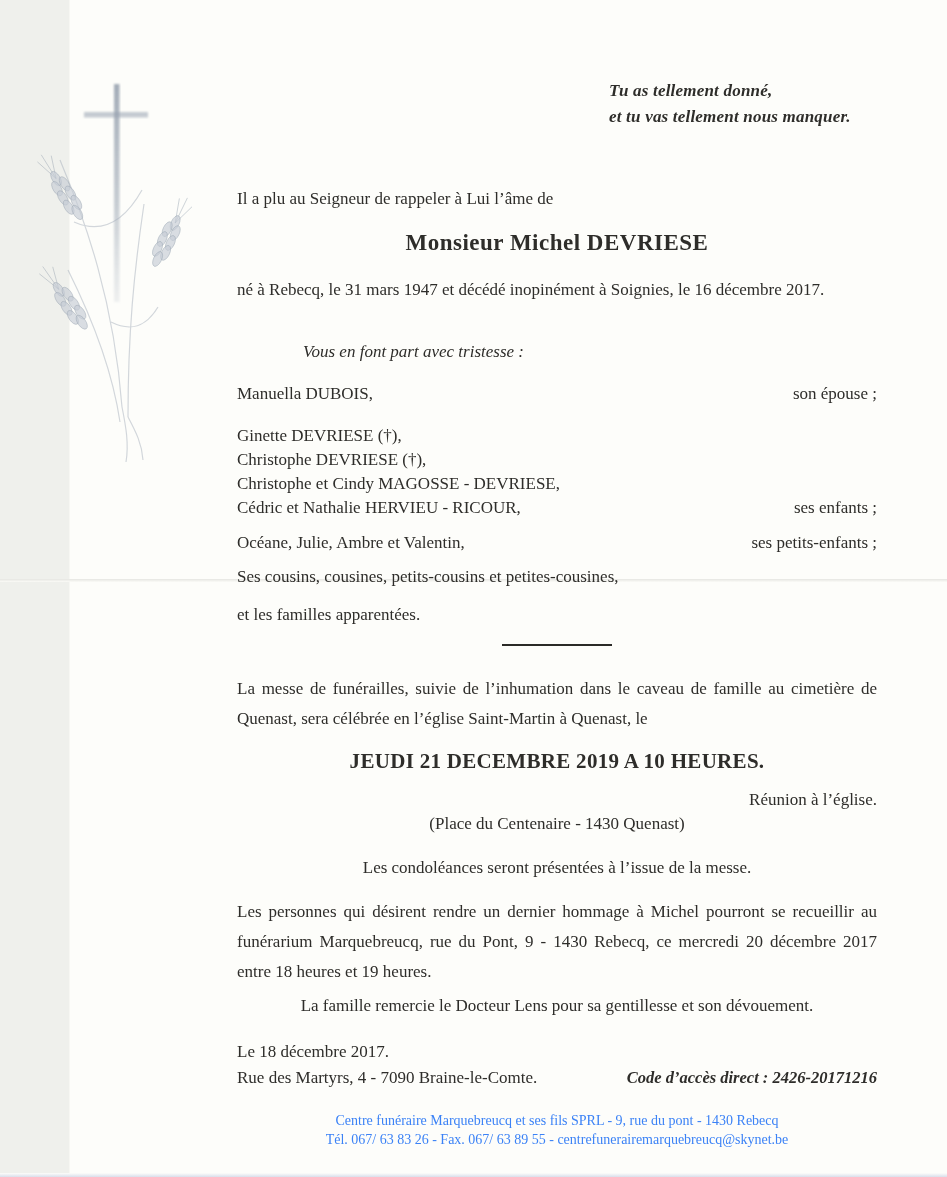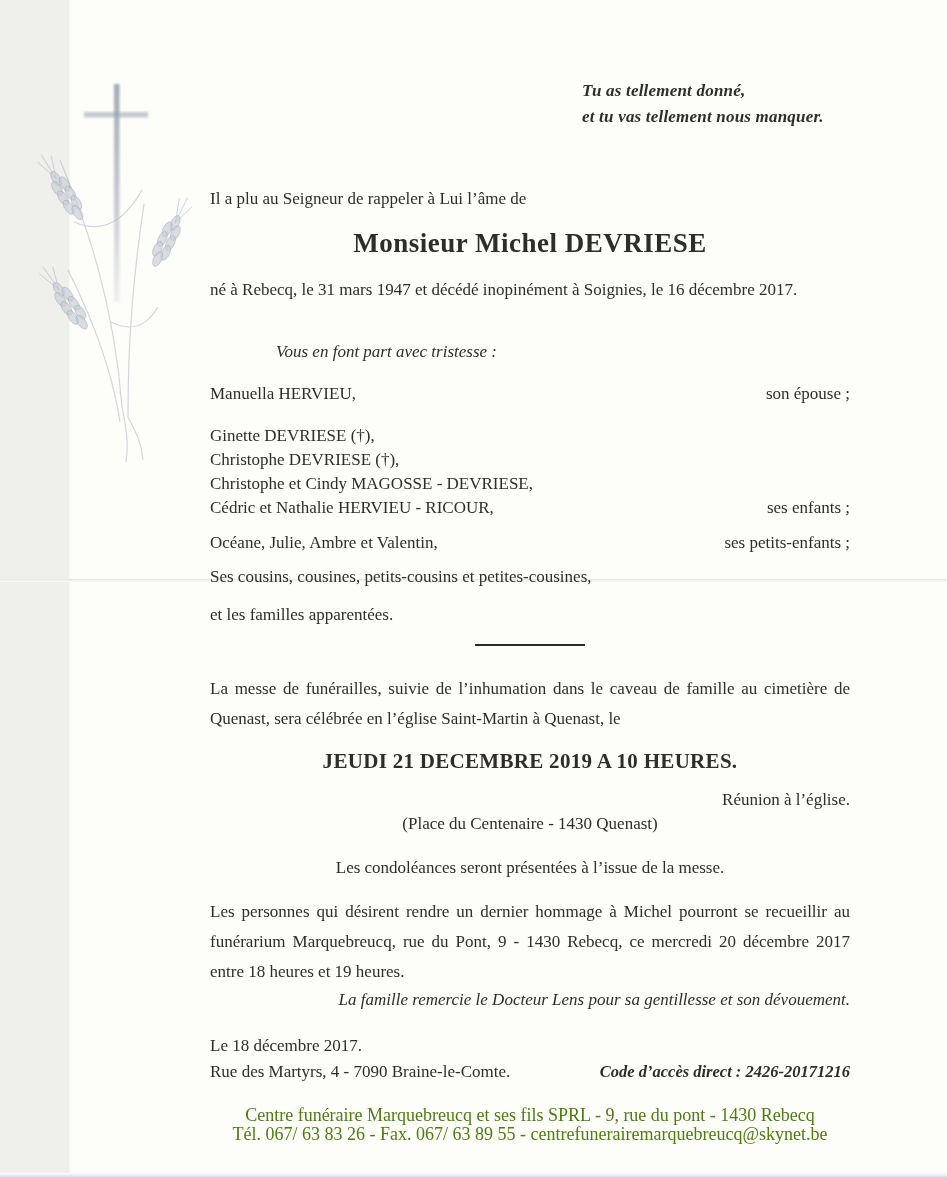--- a/index.html
+++ b/index.html
@@ -25,34 +25,34 @@
   .scan-bottom {
     position:absolute; left:0; bottom:0; width:100%; height:4px;
     background:linear-gradient(to bottom,#fdfdfa,#d9dfeb);
   }
 
   
   .artwork { position:absolute; left:16px; top:72px; width:185px; height:395px; }
 
   
   .content {
-    position:absolute; left:210px; top:0; width:640px;
+    position:absolute; left:237px; top:0; width:640px;
     font-size:17px; line-height:25px;
   }
 
   .epigraph {
     margin-top:78px; margin-left:372px;
     font-weight:bold; font-style:italic;
     font-size:17px; line-height:26px;
     letter-spacing:0.2px;
   }
   .intro { margin-top:56px; }
   .title {
     margin-top:17px; text-align:center;
-    font-size:27px; font-weight:bold; line-height:30px;
+    font-size:23px; font-weight:bold; line-height:30px;
     letter-spacing:0.5px;
   }
   .life { margin-top:19px; }
   .lead { margin-top:37px; margin-left:66px; font-style:italic; }
 
   .family { margin-top:18px; }
   .fam-row { display:flex; justify-content:space-between; line-height:24px; }
   .fam-row .relation { }
   .fam-row.gap-group { margin-top:18px; }
   .fam-row.gap-grand { margin-top:11px;text-align:center; }
@@ -68,29 +68,29 @@
   .ceremony-para { margin-top:28px; }
   .datetime {
     margin-top:12px; text-align:center;
     font-size:21px; font-weight:bold; line-height:30px;
     letter-spacing:0.3px;
   }
   .centered { text-align:center; line-height:24px; }
   .meeting { margin-top:12px;text-align:right; }
   .condolences { margin-top:20px; }
   .visitation { margin-top:17px; }
-  .thanks { margin-top:1px; text-align:right; font-style:italic; line-height:24px; }
+  .thanks { margin-top:7px; text-align:center; line-height:24px; }
 
   .closing { margin-top:21px; }
   .closing-row { display:flex; justify-content:space-between; line-height:26px; }
   .closing-row .bold-it { font-weight:bold; font-style:italic; font-size:16.5px; }
 
   .footer {
     margin-top:21px; text-align:center;
-    font-size:18px; line-height:18.5px; color:#4d7c0f;
+    font-size:14px; line-height:18.5px; color:#3b82f6;
   }
 </style>
 </head>
 <body>
 
 <div class="scan-strip"></div>
 <div class="fold-crease"></div>
 <div class="scan-bottom"></div>
 
 <div class="artwork">
@@ -175,21 +175,21 @@
   <div class="intro">Il a plu au Seigneur de rappeler à Lui l’âme de</div>
 
   <div class="title">Monsieur Michel DEVRIESE</div>
 
   <div class="life">né à Rebecq, le 31 mars 1947 et décédé inopinément à Soignies, le 16 décembre 2017.</div>
 
   <div class="lead">Vous en font part avec tristesse :</div>
 
   <div class="family">
     <div class="fam-row">
-      <span>Manuella HERVIEU,</span>
+      <span>Manuella DUBOIS,</span>
       <span class="relation">son épouse ;</span>
     </div>
     <div class="fam-row gap-group">
       <span>Ginette DEVRIESE (†),</span>
       <span class="relation"></span>
     </div>
     <div class="fam-row">
       <span>Christophe DEVRIESE (†),</span>
       <span class="relation"></span>
     </div>

